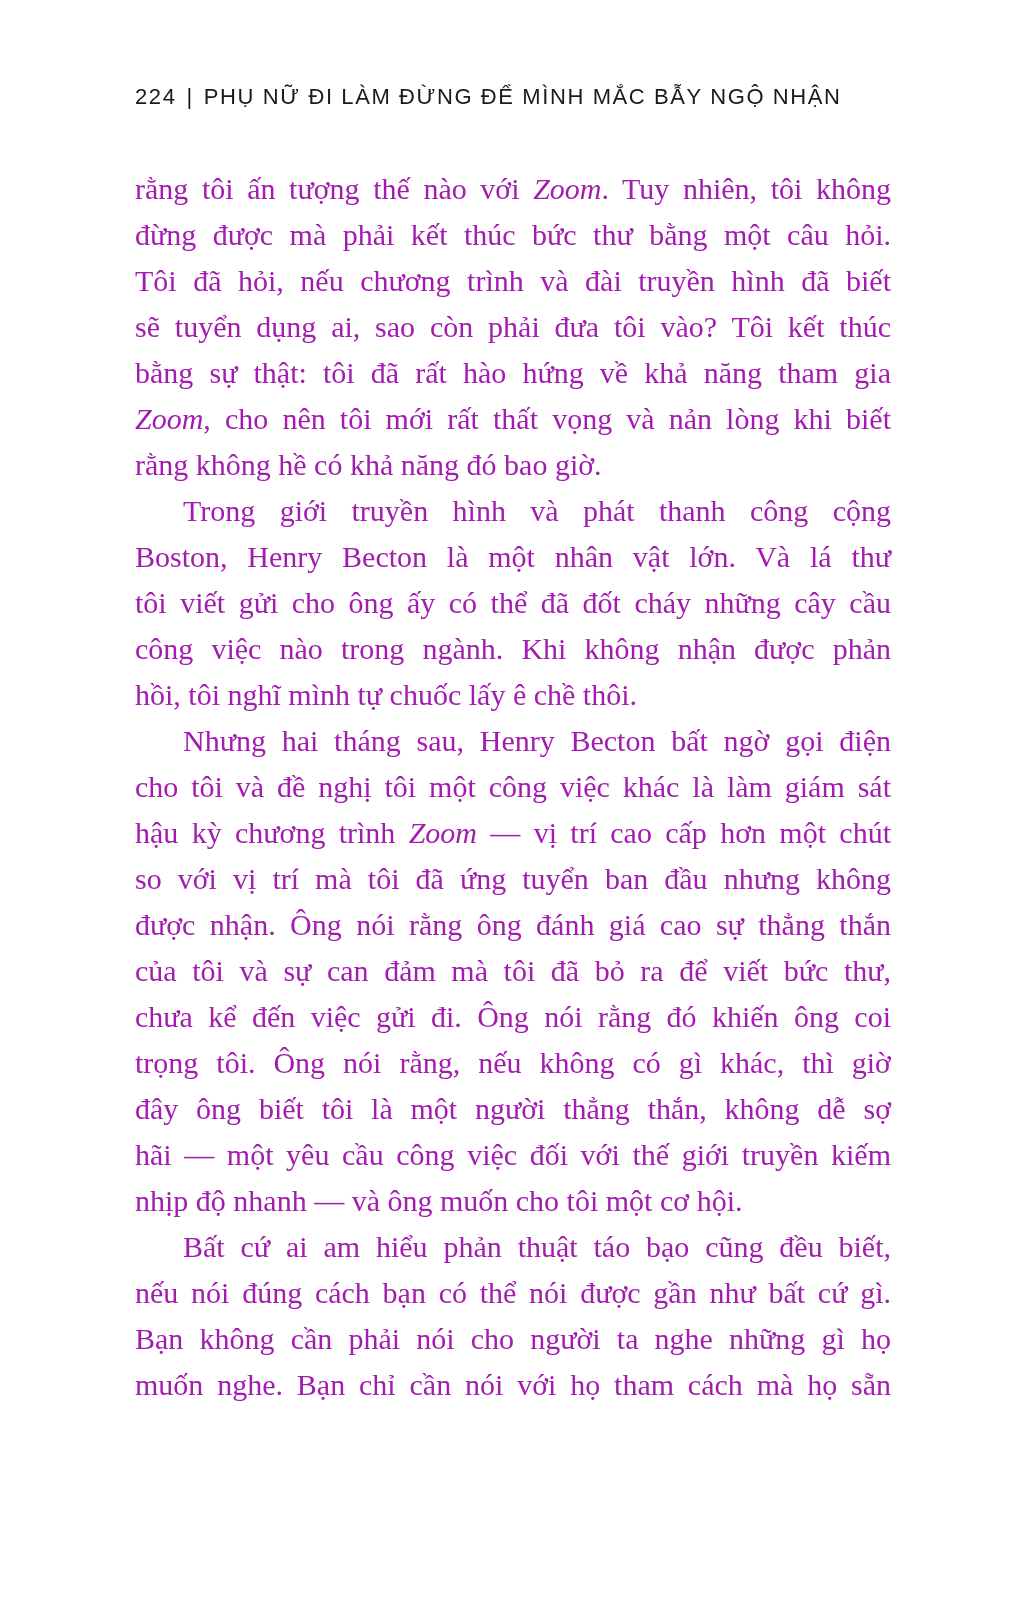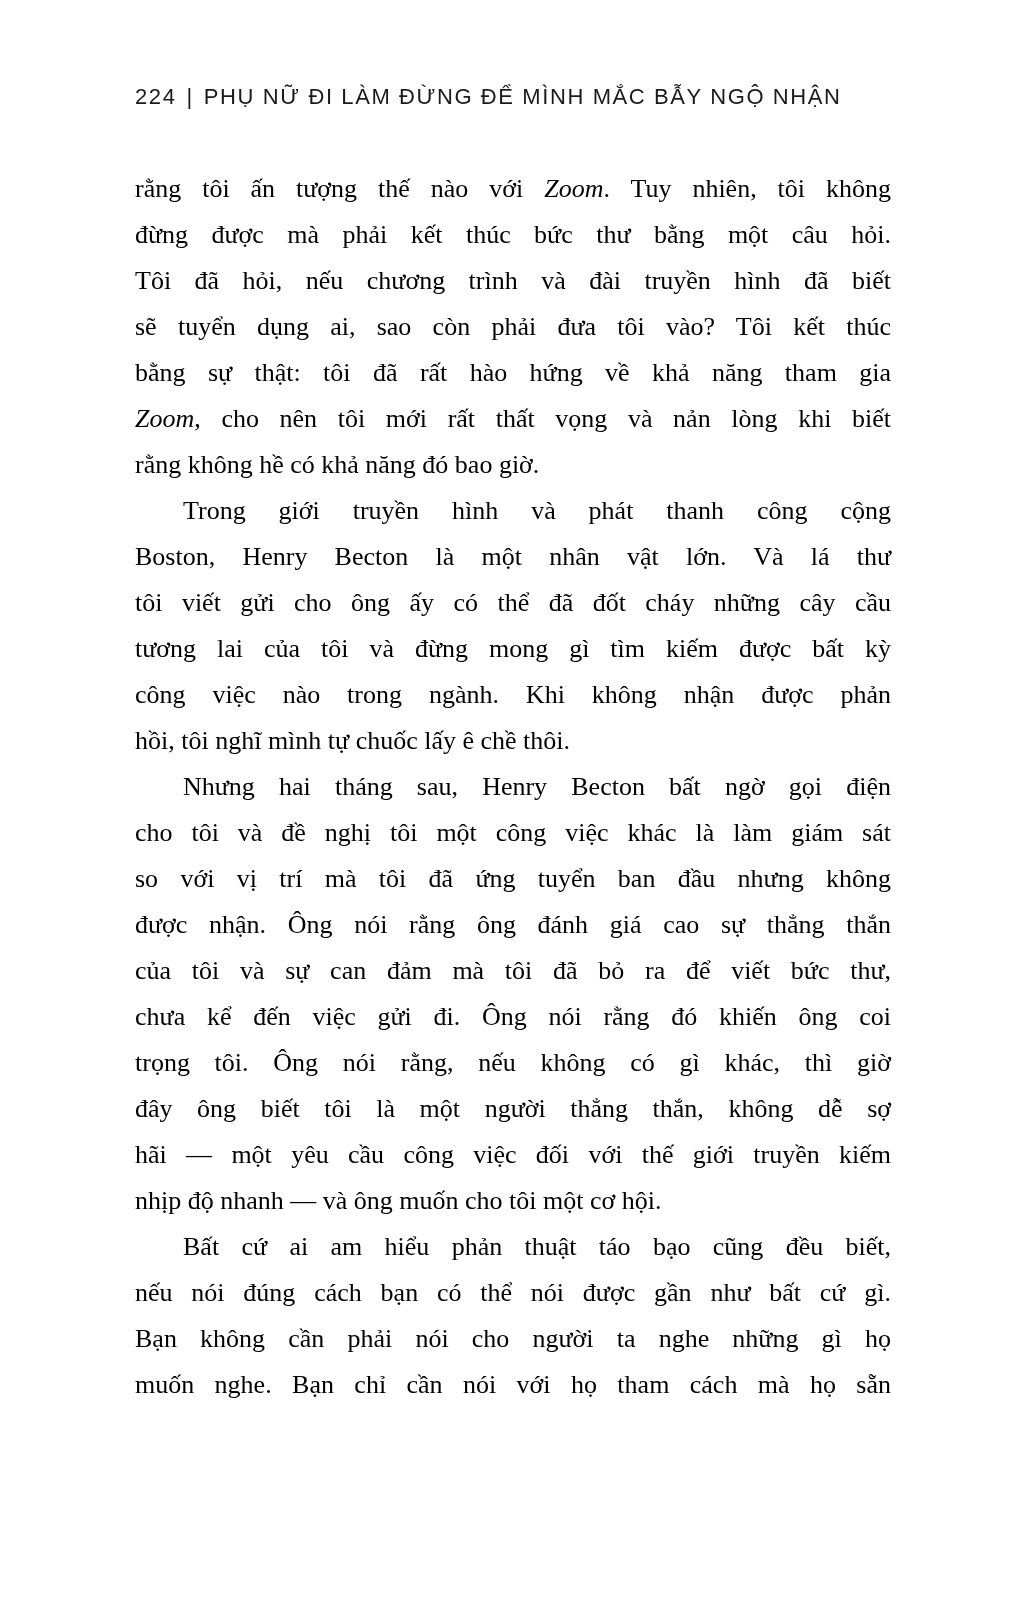--- a/index.html
+++ b/index.html
@@ -29,22 +29,22 @@
   .running-head .sep {
     margin: 0 10px;
     font-weight: normal;
   }
   .body-text {
     position: absolute;
     left: 135px;
     top: 166px;
     width: 756px;
     font-family: "Liberation Serif", "DejaVu Serif", serif;
-    font-size: 26px;
-    color: #000000;
+    font-size: 30px;
+    color: #a21caf;
   }
   .line {
     line-height: 46px;
     text-align: justify;
     text-align-last: justify;
     white-space: normal;
   }
   .line.last {
     text-align: right;
     text-align-last: left;
@@ -67,25 +67,25 @@
       <div class="line"><span>rằng tôi ấn tượng thế nào với </span><span class="em">Zoom</span><span>. Tuy nhiên, tôi không</span></div>
       <div class="line"><span>đừng được mà phải kết thúc bức thư bằng một câu hỏi.</span></div>
       <div class="line"><span>Tôi đã hỏi, nếu chương trình và đài truyền hình đã biết</span></div>
       <div class="line"><span>sẽ tuyển dụng ai, sao còn phải đưa tôi vào? Tôi kết thúc</span></div>
       <div class="line"><span>bằng sự thật: tôi đã rất hào hứng về khả năng tham gia</span></div>
       <div class="line"><span class="em">Zoom</span><span>, cho nên tôi mới rất thất vọng và nản lòng khi biết</span></div>
       <div class="line last"><span>rằng không hề có khả năng đó bao giờ.</span></div>
       <div class="line indent"><span>Trong giới truyền hình và phát thanh công cộng</span></div>
       <div class="line"><span>Boston, Henry Becton là một nhân vật lớn. Và lá thư</span></div>
       <div class="line"><span>tôi viết gửi cho ông ấy có thể đã đốt cháy những cây cầu</span></div>
-      <div class="line"><span>tương lai của tôi và đừng mong gì tìm kiếm được bất kỳ</span></div>
       <div class="line"><span>công việc nào trong ngành. Khi không nhận được phản</span></div>
       <div class="line last"><span>hồi, tôi nghĩ mình tự chuốc lấy ê chề thôi.</span></div>
       <div class="line indent"><span>Nhưng hai tháng sau, Henry Becton bất ngờ gọi điện</span></div>
       <div class="line"><span>cho tôi và đề nghị tôi một công việc khác là làm giám sát</span></div>
+      <div class="line"><span>hậu kỳ chương trình </span><span class="em">Zoom</span><span> — vị trí cao cấp hơn một chút</span></div>
       <div class="line"><span>so với vị trí mà tôi đã ứng tuyển ban đầu nhưng không</span></div>
       <div class="line"><span>được nhận. Ông nói rằng ông đánh giá cao sự thẳng thắn</span></div>
       <div class="line"><span>của tôi và sự can đảm mà tôi đã bỏ ra để viết bức thư,</span></div>
       <div class="line"><span>chưa kể đến việc gửi đi. Ông nói rằng đó khiến ông coi</span></div>
       <div class="line"><span>trọng tôi. Ông nói rằng, nếu không có gì khác, thì giờ</span></div>
       <div class="line"><span>đây ông biết tôi là một người thẳng thắn, không dễ sợ</span></div>
       <div class="line"><span>hãi — một yêu cầu công việc đối với thế giới truyền kiếm</span></div>
       <div class="line last"><span>nhịp độ nhanh — và ông muốn cho tôi một cơ hội.</span></div>
       <div class="line indent"><span>Bất cứ ai am hiểu phản thuật táo bạo cũng đều biết,</span></div>
       <div class="line"><span>nếu nói đúng cách bạn có thể nói được gần như bất cứ gì.</span></div>

